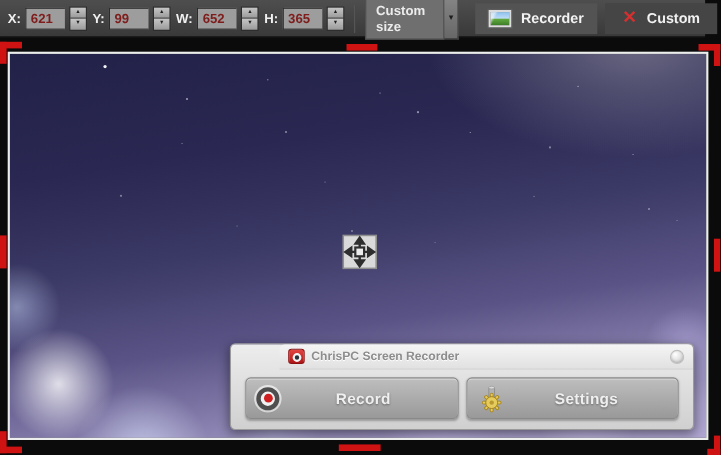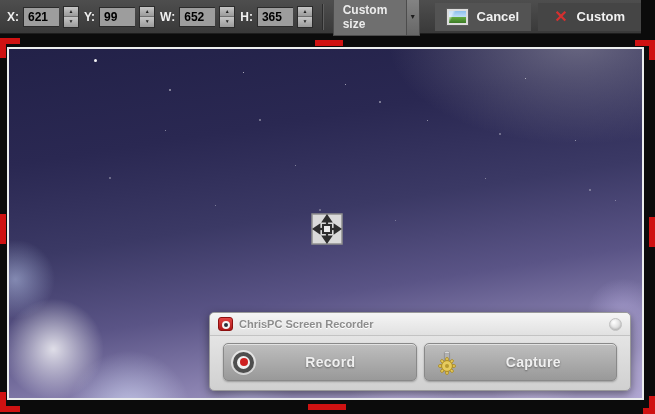--- a/index.html
+++ b/index.html
@@ -14,21 +14,21 @@
   .toolbar{
     position:absolute; left:0; top:0; width:641px; height:34px;
     background:linear-gradient(#4e4e4e,#393939);
     border-bottom:1px solid #1d1d1d;
     display:flex; align-items:center; padding-left:7px; gap:5px; z-index:20;
   }
   .fld{display:flex; align-items:center; gap:4px;}
   .fld .fl{color:#f0f0f0; font-weight:bold; font-size:12px;}
   .fld input{
     width:36px; height:20px; background:#9d9d9d; border:1px solid #2b2b2b;
-    border-right:none; color:#000000; font-weight:bold; font-size:12px;
+    border-right:none; color:#7f1d1d; font-weight:bold; font-size:12px;
     padding:0 4px; font-family:"Liberation Sans",sans-serif; outline:none;
   }
   .spin{width:16px; height:22px; display:flex; flex-direction:column; border:1px solid #2b2b2b;}
   .spin .sp{
     flex:1; font-size:5px; line-height:1; color:#1f1f1f; border:none; cursor:pointer;
     background:linear-gradient(#c6c6c6,#9b9b9b); display:flex; align-items:center; justify-content:center;
     padding:0;
   }
   .spin .sp + .sp{border-top:1px solid #6f6f6f;}
   .sep{width:2px; height:26px; background:#2c2c2c; border-right:1px solid #5f5f5f; margin:0 4px;}
@@ -96,21 +96,21 @@
   
   .appwin{
     position:absolute; left:200px; top:263px; width:422px; height:79px;
     background:linear-gradient(#ededed,#d0d0d0);
     border:1px solid #9a9a9a; border-radius:5px;
     box-shadow:0 3px 10px rgba(0,0,0,.45);
   }
   .titlebar{
     height:23px; display:flex; align-items:center; gap:6px; padding:0 8px;
     background:linear-gradient(#f5f5f5,#e1e1e1);
-    border-bottom:1px solid #c3c3c3; border-radius:5px 5px 0 0;
+    border-bottom:1px solid #c3c3c3; border-radius:5px 5px 0 0;margin-left:44px;
   }
   .cam-icon{
     width:15px; height:14px; border-radius:3px; position:relative;
     background:linear-gradient(#e34444,#ad1717); border:1px solid #8c1010;
   }
   .cam-icon::after{
     content:""; position:absolute; left:3px; top:2.5px; width:4px; height:4px;
     border:2px solid #f4f4f4; background:#26303c; border-radius:50%;
   }
   .wtitle{color:#8d8d8d; font-size:11px; font-weight:bold; text-shadow:0 1px 0 #fff;}
@@ -193,21 +193,21 @@
 
   <div class="sep"></div>
 
   <div class="preset">
     <span class="pbox">Custom size</span>
     <span class="parrow">▼</span>
   </div>
 
   <div class="tb-btn tb-capture">
     <span class="pic-icon"></span>
-    <span>Cancel</span>
+    <span>Recorder</span>
   </div>
 
   <div class="tb-btn tb-cancel">
     <span class="x-glyph">✕</span>
     <span>Custom</span>
   </div>
 </div>
 
 <div class="region">
   <div class="stars"></div>
@@ -250,21 +250,21 @@
             <rect x="11.7" y="8.6" width="2.6" height="3.4" rx="0.9" transform="rotate(90 13 17)"></rect>
             <rect x="11.7" y="8.6" width="2.6" height="3.4" rx="0.9" transform="rotate(135 13 17)"></rect>
             <rect x="11.7" y="8.6" width="2.6" height="3.4" rx="0.9" transform="rotate(180 13 17)"></rect>
             <rect x="11.7" y="8.6" width="2.6" height="3.4" rx="0.9" transform="rotate(225 13 17)"></rect>
             <rect x="11.7" y="8.6" width="2.6" height="3.4" rx="0.9" transform="rotate(270 13 17)"></rect>
             <rect x="11.7" y="8.6" width="2.6" height="3.4" rx="0.9" transform="rotate(315 13 17)"></rect>
             <circle cx="13" cy="17" r="5.4"></circle>
           </g>
           <circle cx="13" cy="17" r="2" fill="#b89a30"></circle>
         </svg>
-        <span class="lbl">Capture</span>
+        <span class="lbl">Settings</span>
       </div>
 
     </div>
   </div>
 </div>
 
 <div class="mark br-tl"></div>
 <div class="mark br-tr"></div>
 <div class="mark br-bl"></div>
 <div class="mark br-br"></div>

